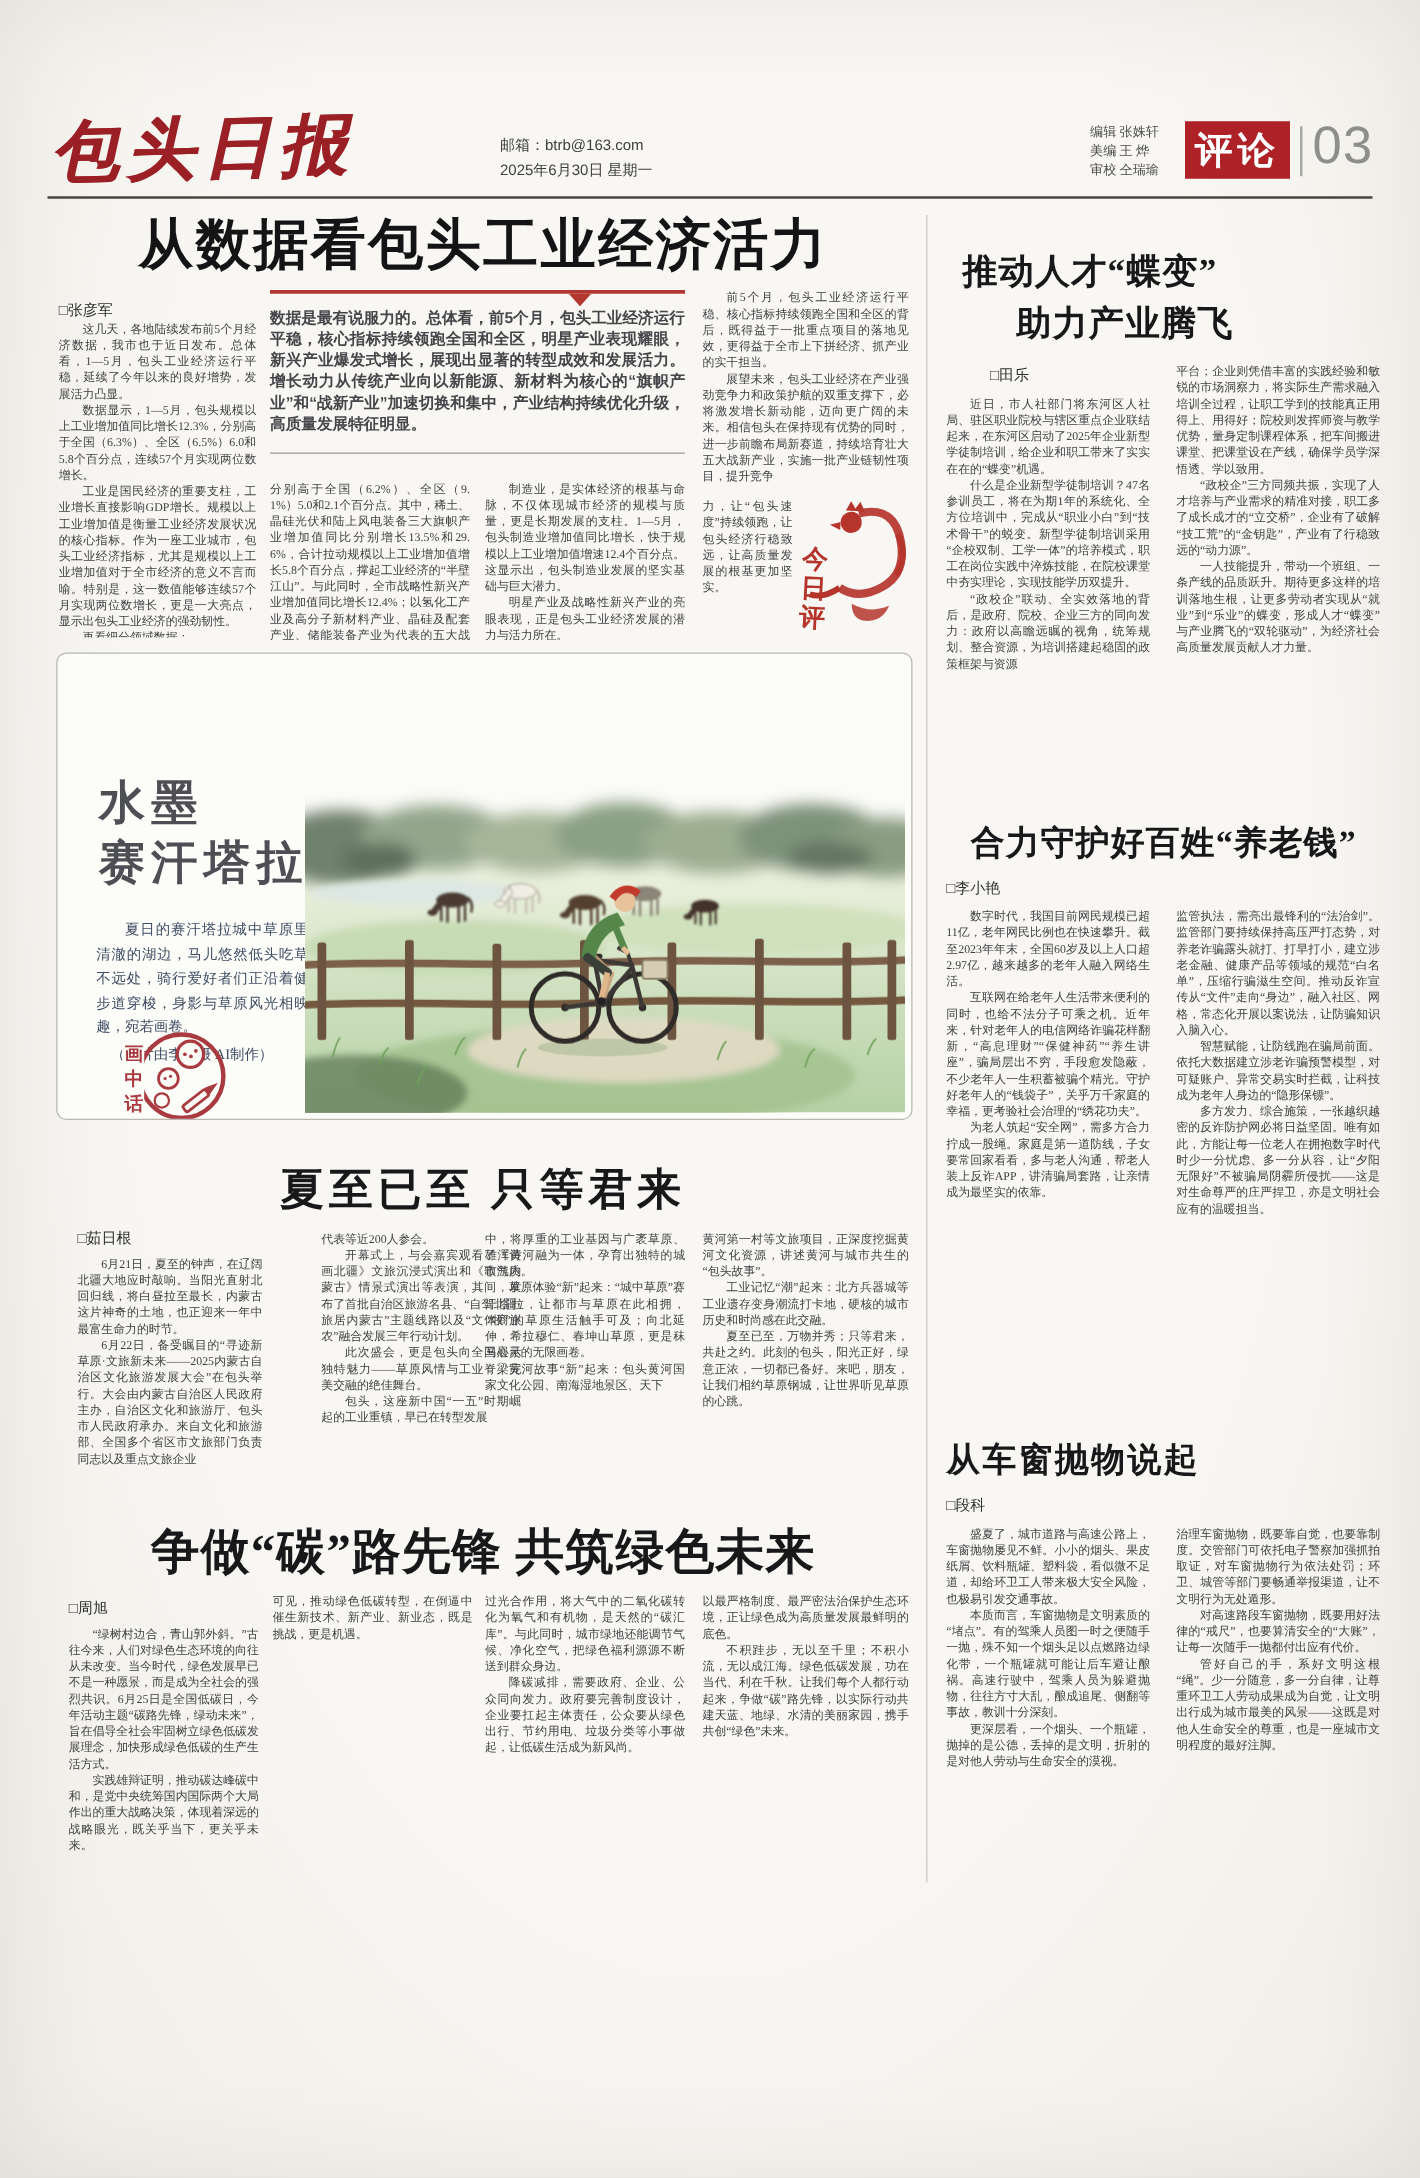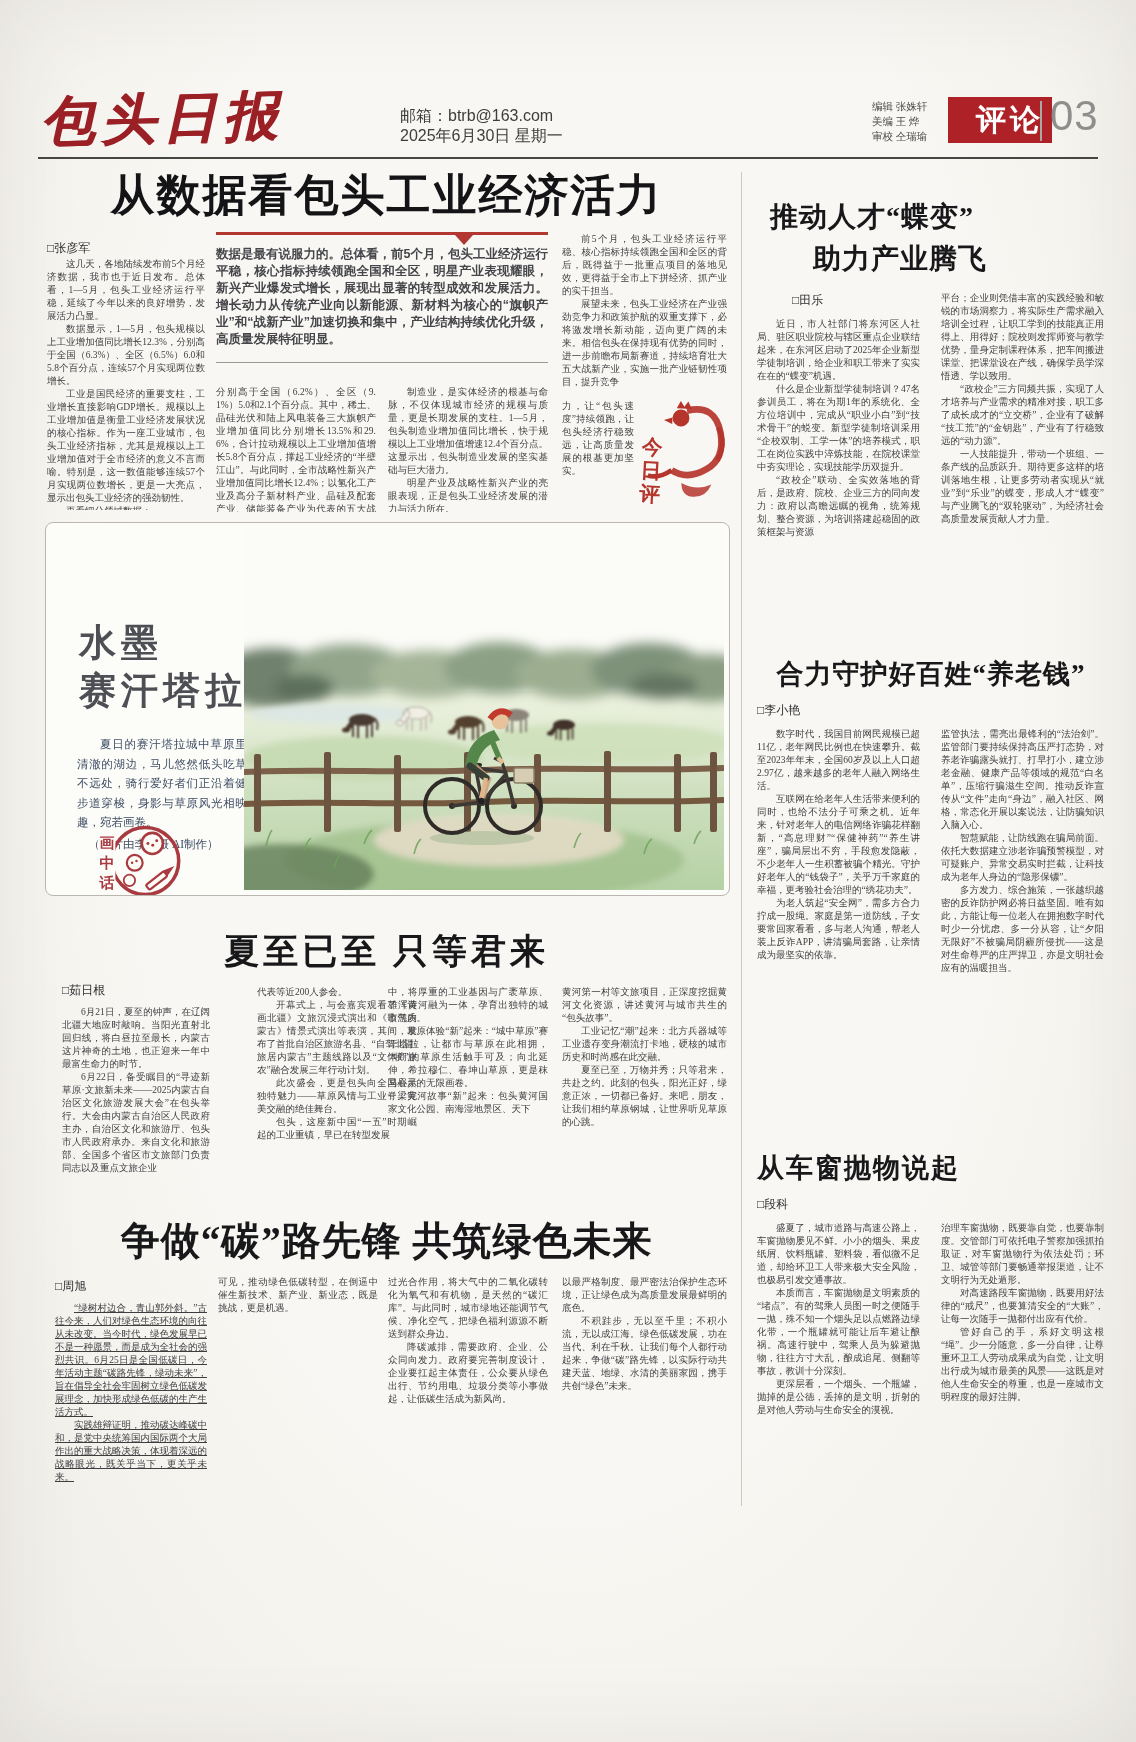--- a/index.html
+++ b/index.html
@@ -8,26 +8,26 @@
     background:radial-gradient(ellipse at 50% 38%, #f8f7f3 55%, #efede7 100%);
     overflow:hidden;
     font-family:"Liberation Sans","DejaVu Sans",sans-serif;
     box-shadow:inset 0 0 90px rgba(60,55,45,.08);
   }
   .abs{position:absolute;}
   
   .masthead{left:40px;top:90px;font-family:"DejaVu Serif","Liberation Serif",serif;
     font-weight:bold;font-style:italic;font-size:54px;line-height:56px;color:#9b2026;
     letter-spacing:7px;transform:rotate(-1.5deg);text-shadow:1px 0 0 #9b2026;}
-  .head-contact{left:400px;top:106px;font-size:16px;line-height:20px;color:#3d3d3d;}
+  .head-contact{left:400px;top:106px;font-size:12px;line-height:20px;color:#3d3d3d;}
   .head-staff{left:872px;top:99px;font-size:10.5px;line-height:15px;color:#4c4c4c;
     font-family:"Liberation Serif","DejaVu Serif",serif;}
   .section-badge{left:948px;top:97px;width:84px;height:46px;background:#ae2126;color:#fff;
     font-size:30px;font-weight:bold;letter-spacing:4px;display:flex;align-items:center;
-    justify-content:center;font-family:"Liberation Serif","DejaVu Serif",serif;padding-left:20px;}
+    justify-content:center;font-family:"Liberation Serif","DejaVu Serif",serif;}
   .badge-divider{left:1040px;top:101px;width:2px;height:40px;background:#a8a8a4;}
   .page-number{left:1050px;top:92px;font-size:42px;color:#8e8e8c;letter-spacing:1px;}
   .header-rule{left:38px;top:157px;width:1060px;height:2px;background:#47463f;}
   
   .headline-main{left:45px;top:166px;width:683px;text-align:center;font-size:44px;
     font-weight:900;letter-spacing:2px;color:#141416;font-family:"Liberation Sans","DejaVu Sans",sans-serif;}
   .headline-serif{font-family:"Liberation Serif","DejaVu Serif",serif;font-weight:900;color:#18181a;}
   .byline{font-size:12px;color:#2e2e30;font-family:"Liberation Serif","DejaVu Serif",serif;}
   .cols{position:absolute;overflow:hidden;font-family:"Liberation Serif","DejaVu Serif",serif;
     font-size:9.5px;line-height:13px;color:#3e3e41;text-align:justify;word-break:break-all;}
@@ -304,21 +304,21 @@
       <p>黄河故事“新”起来：包头黄河国家文化公园、南海湿地景区、天下</p>
     </div>
   <div class="cols cont" style="left:562px;top:986px;width:165px;height:210px;">
       <p>黄河第一村等文旅项目，正深度挖掘黄河文化资源，讲述黄河与城市共生的“包头故事”。</p>
       <p>工业记忆“潮”起来：北方兵器城等工业遗存变身潮流打卡地，硬核的城市历史和时尚感在此交融。</p>
       <p>夏至已至，万物并秀；只等君来，共赴之约。此刻的包头，阳光正好，绿意正浓，一切都已备好。来吧，朋友，让我们相约草原钢城，让世界听见草原的心跳。</p>
     </div>
 
   <div class="abs headline-serif" style="left:45px;top:1214px;width:683px;text-align:center;font-size:39px;letter-spacing:1px;">争做“碳”路先锋  共筑绿色未来</div>
   <div class="abs byline" style="left:55px;top:1278px;">□周旭</div>
-  <div class="cols" style="left:55px;top:1302px;width:152px;height:202px;text-decoration:underline;">
+  <div class="cols" style="left:55px;top:1302px;width:152px;height:202px;">
       <p>“绿树村边合，青山郭外斜。”古往今来，人们对绿色生态环境的向往从未改变。当今时代，绿色发展早已不是一种愿景，而是成为全社会的强烈共识。6月25日是全国低碳日，今年活动主题“碳路先锋，绿动未来”，旨在倡导全社会牢固树立绿色低碳发展理念，加快形成绿色低碳的生产生活方式。</p>
       <p>实践雄辩证明，推动碳达峰碳中和，是党中央统筹国内国际两个大局作出的重大战略决策，体现着深远的战略眼光，既关乎当下，更关乎未来。</p>
     </div>
   <div class="cols cont" style="left:218px;top:1276px;width:160px;height:228px;">
       <p>可见，推动绿色低碳转型，在倒逼中催生新技术、新产业、新业态，既是挑战，更是机遇。</p>
     </div>
   <div class="cols cont" style="left:388px;top:1276px;width:160px;height:228px;">
       <p>过光合作用，将大气中的二氧化碳转化为氧气和有机物，是天然的“碳汇库”。与此同时，城市绿地还能调节气候、净化空气，把绿色福利源源不断送到群众身边。</p>
       <p>降碳减排，需要政府、企业、公众同向发力。政府要完善制度设计，企业要扛起主体责任，公众要从绿色出行、节约用电、垃圾分类等小事做起，让低碳生活成为新风尚。</p>
     </div>

